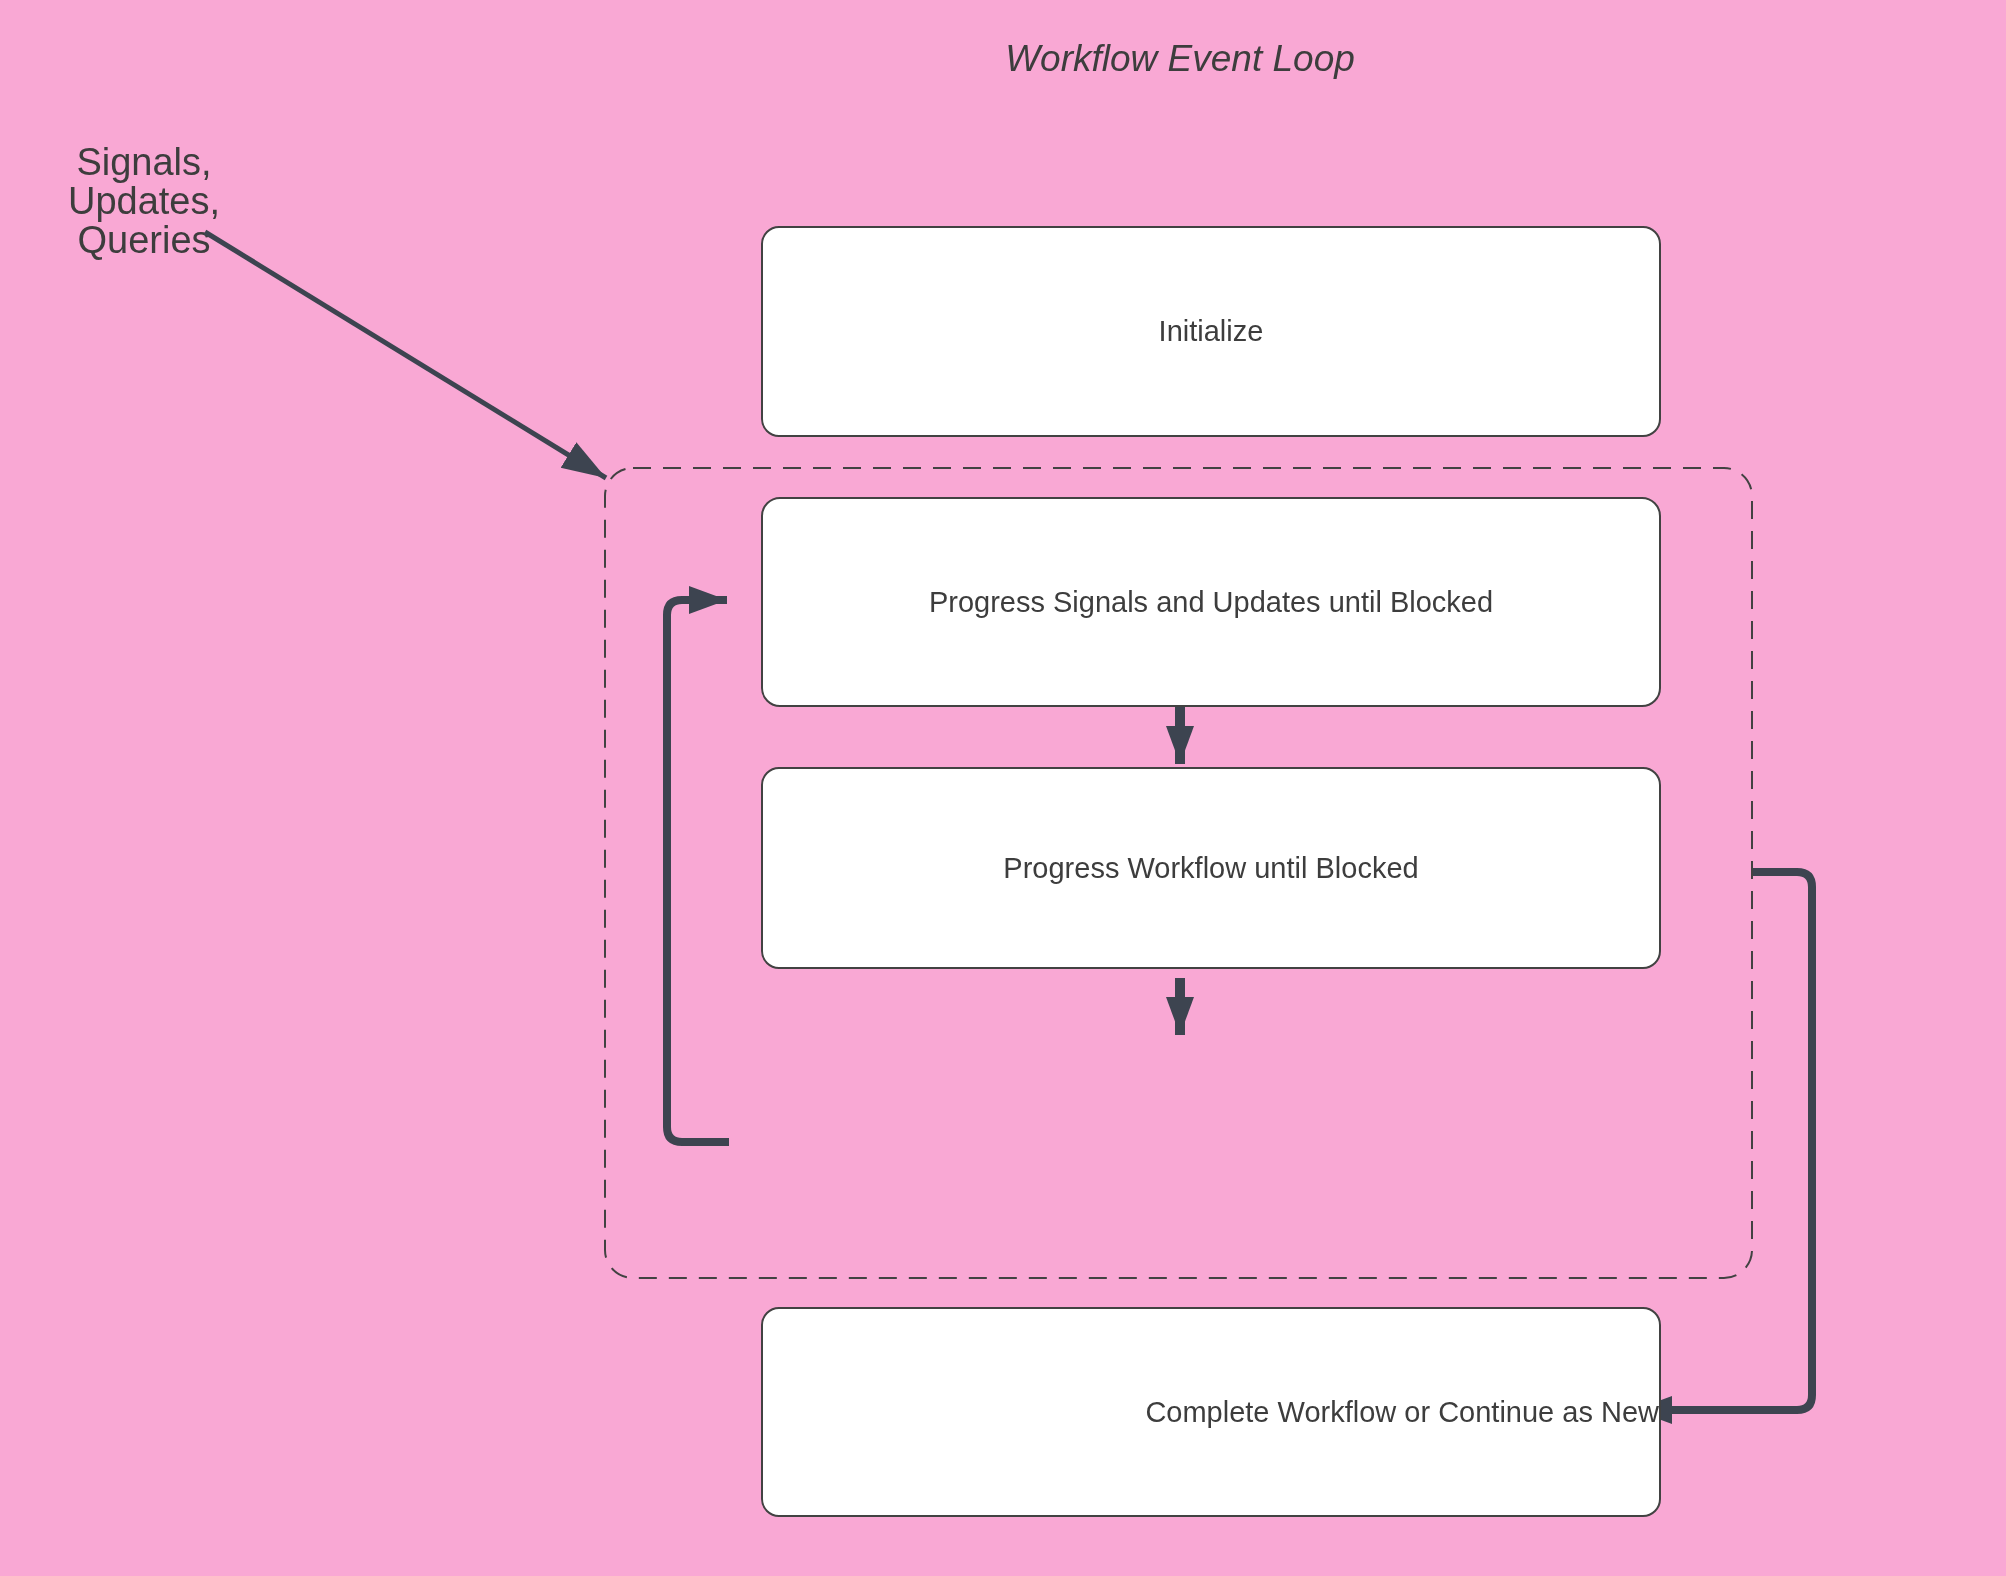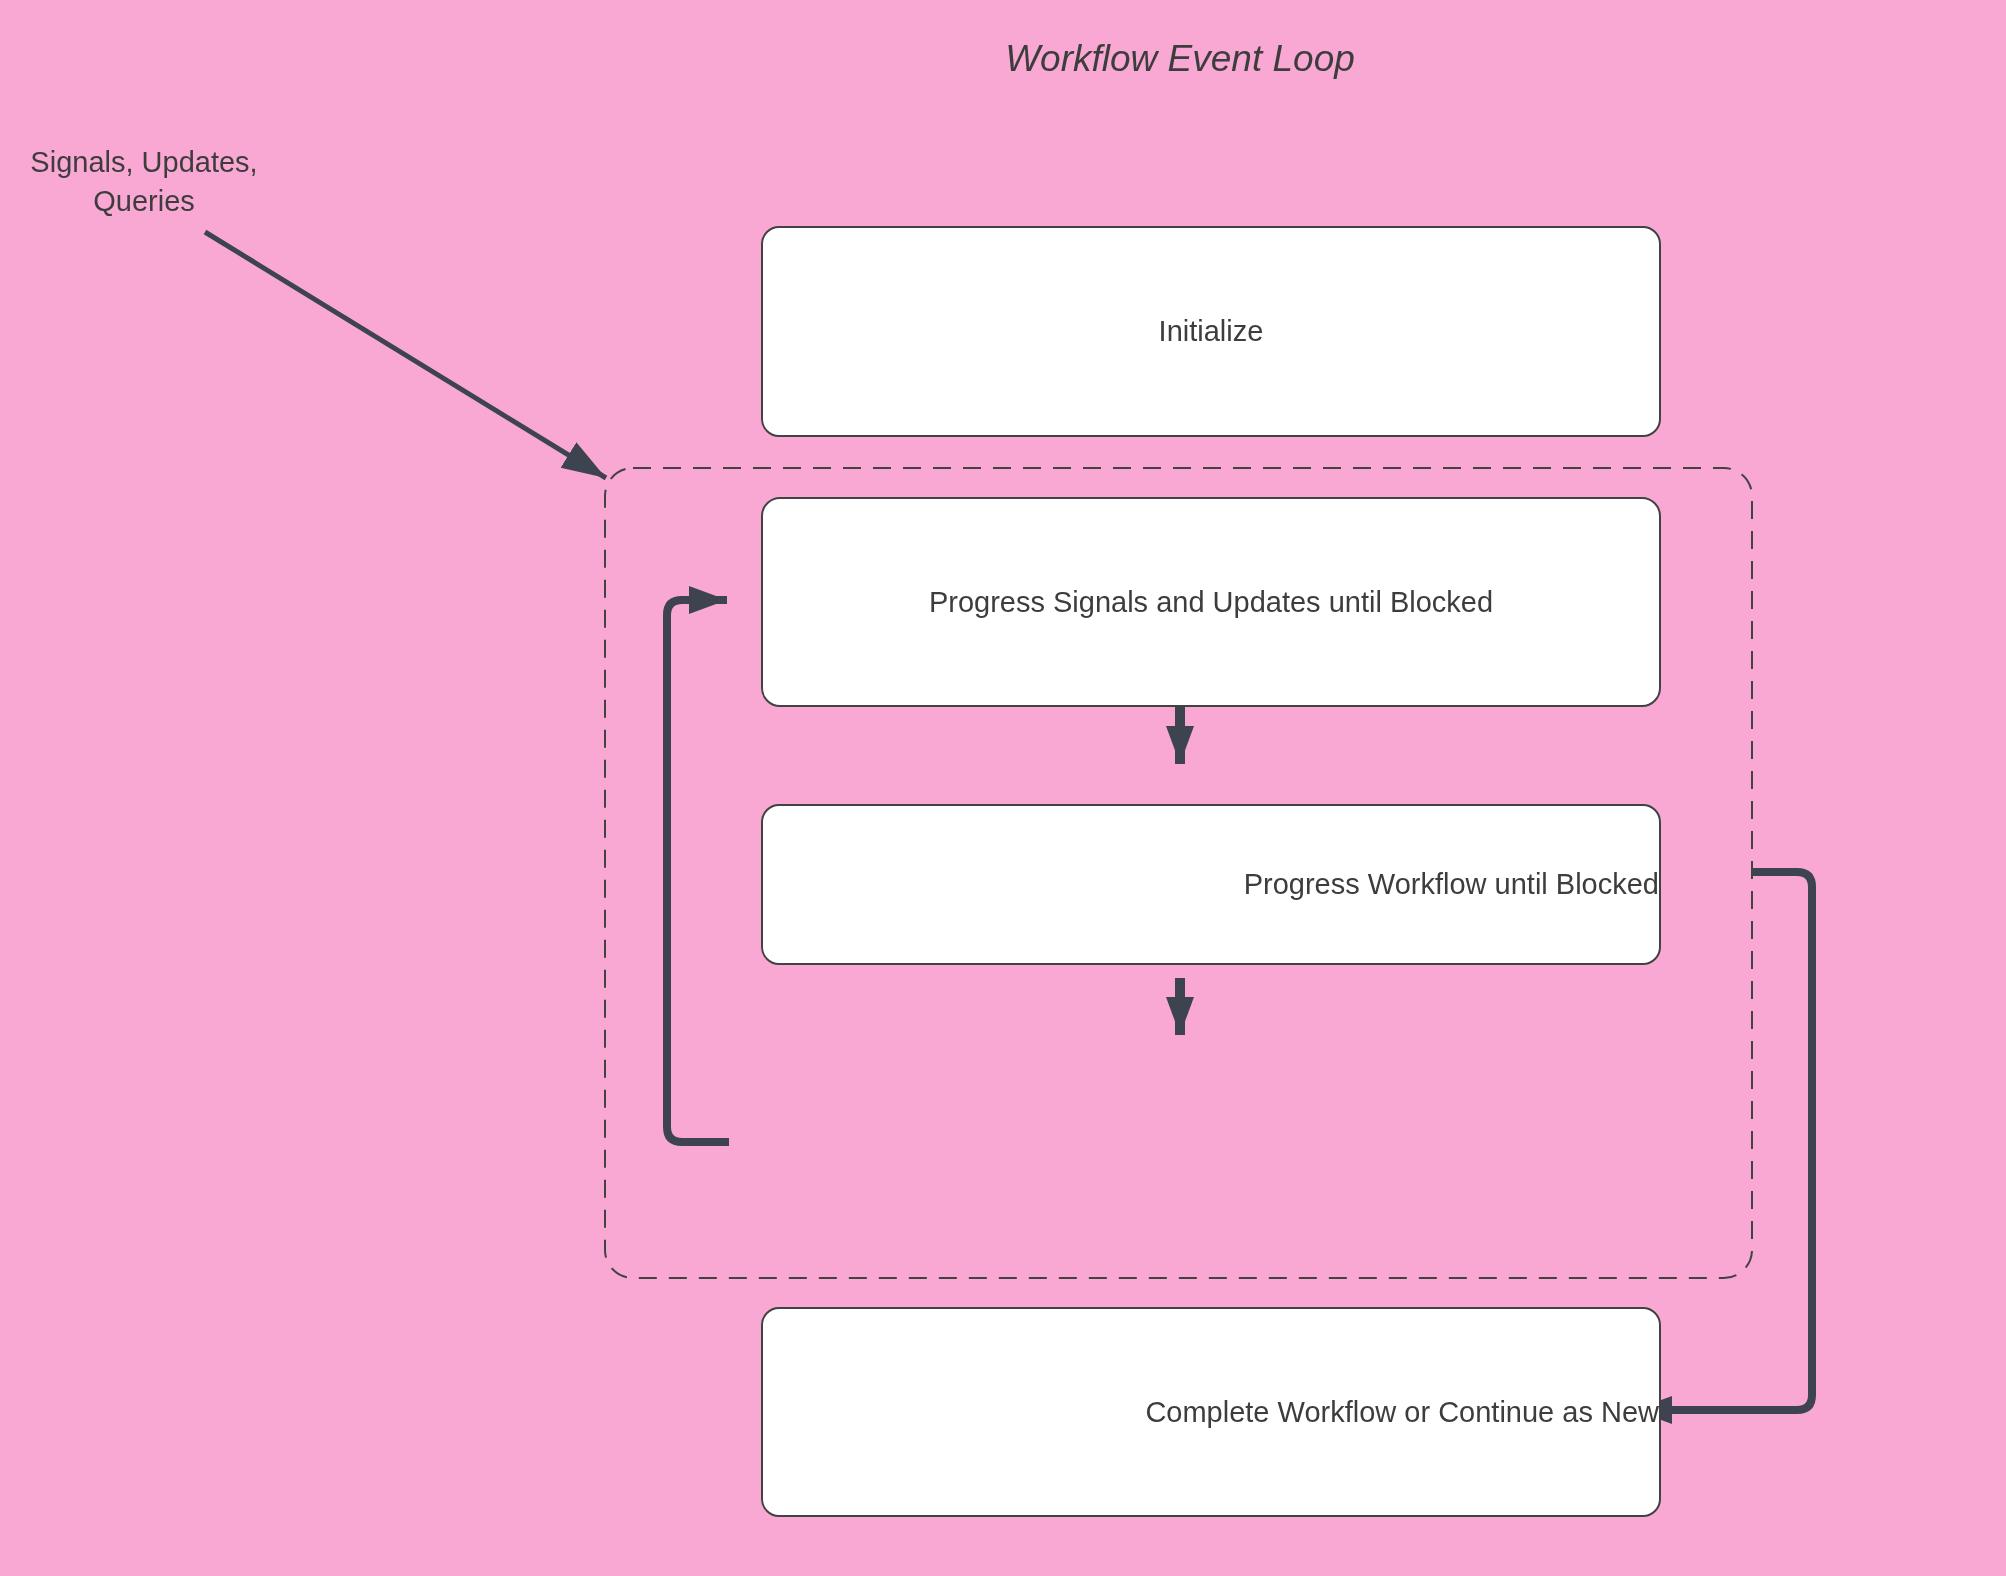--- a/index.html
+++ b/index.html
@@ -24,21 +24,21 @@
     font-size: 37px;
     font-style: italic;
     color: #3d3d3d;
   }
   .input-label {
     position: absolute;
     left: 18px;
     top: 143px;
     width: 252px;
     text-align: center;
-    font-size: 29px;
+    font-size: 38px;
     line-height: 39px;
     color: #3d3d3d;
     white-space: pre-line;
   }
   .node {
     position: absolute;
     left: 729px;
     width: 900px;
     box-sizing: border-box;
     border: 2px solid #424242;
@@ -47,21 +47,21 @@
     display: flex;
     align-items: center;
     justify-content: center;
     text-align: center;
     font-size: 29px;
     color: #3d3d3d;
     margin-left: 32px;
   }
   .node-initialize        { top: 226px;  height: 211px; }
   .node-progress-signals  { top: 497px;  height: 210px; border-radius: 19px; }
-  .node-progress-workflow { top: 804px;  height: 161px; justify-content: flex-end; }
+  .node-progress-workflow { top: 767px;  height: 202px; }
   .node-execute-queries   { top: 1038px; height: 208px; }
   .node-complete          { top: 1307px; height: 210px; justify-content: flex-end; }
 
   .arrow-layer {
     position: absolute;
     left: 0;
     top: 0;
     pointer-events: none;
   }
   .arrow-layer path.arrow {

